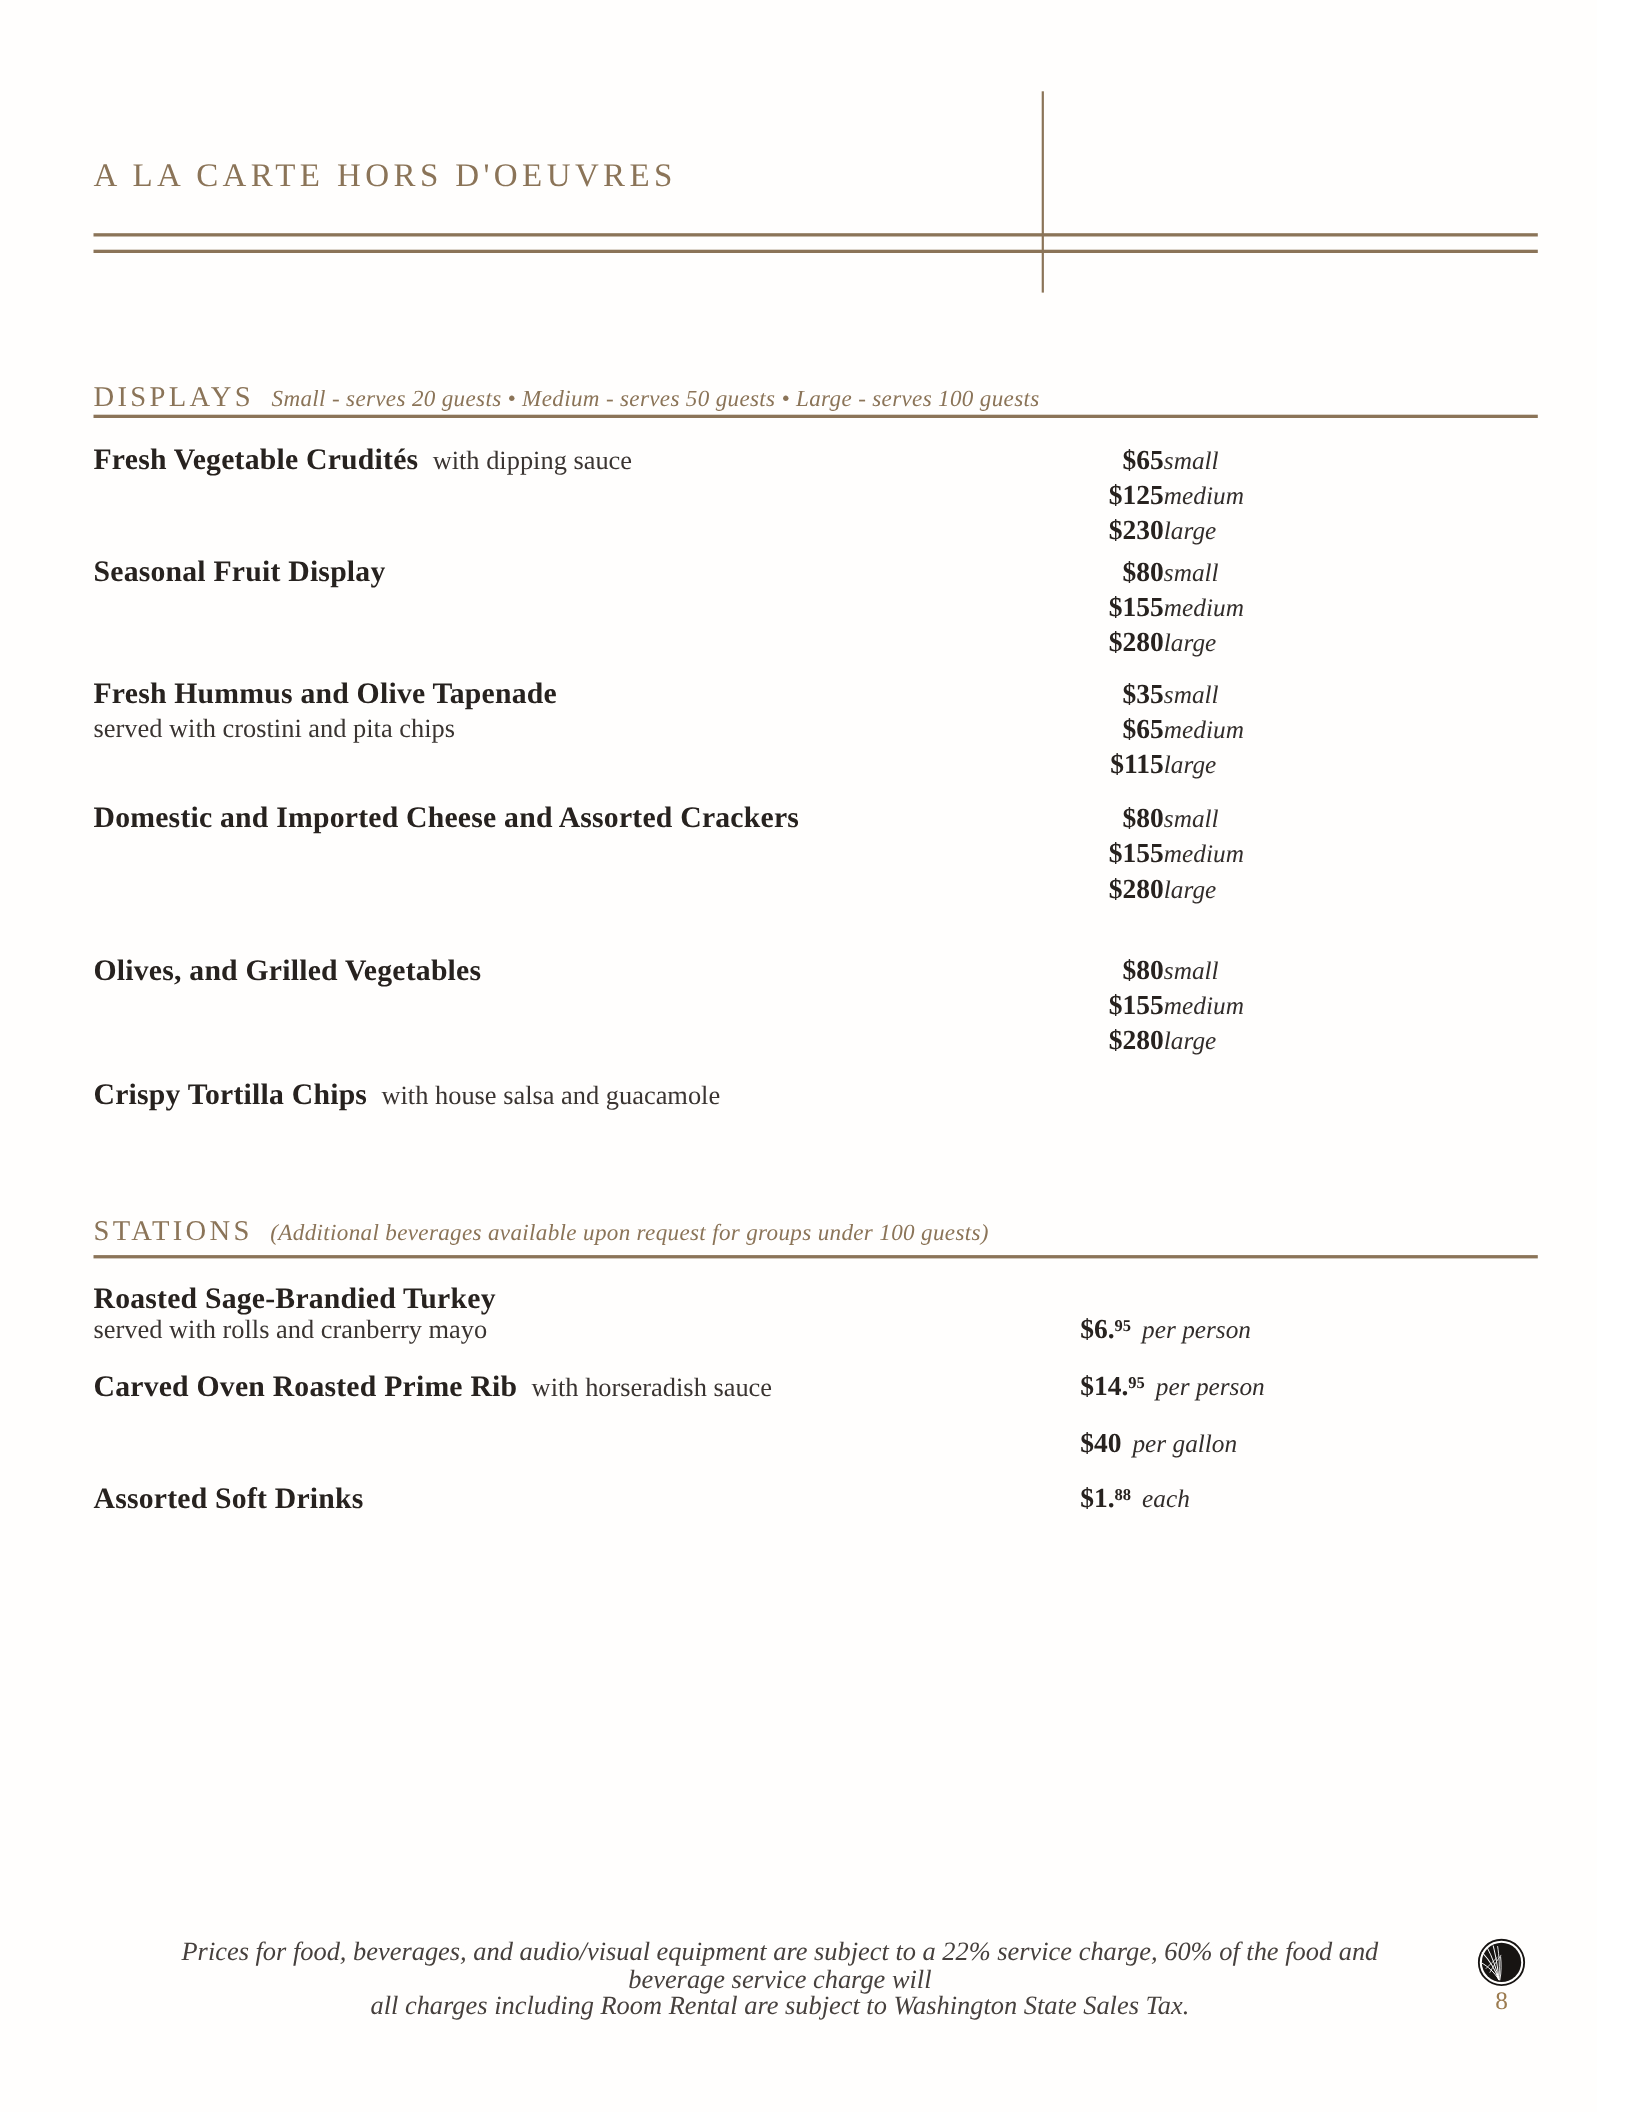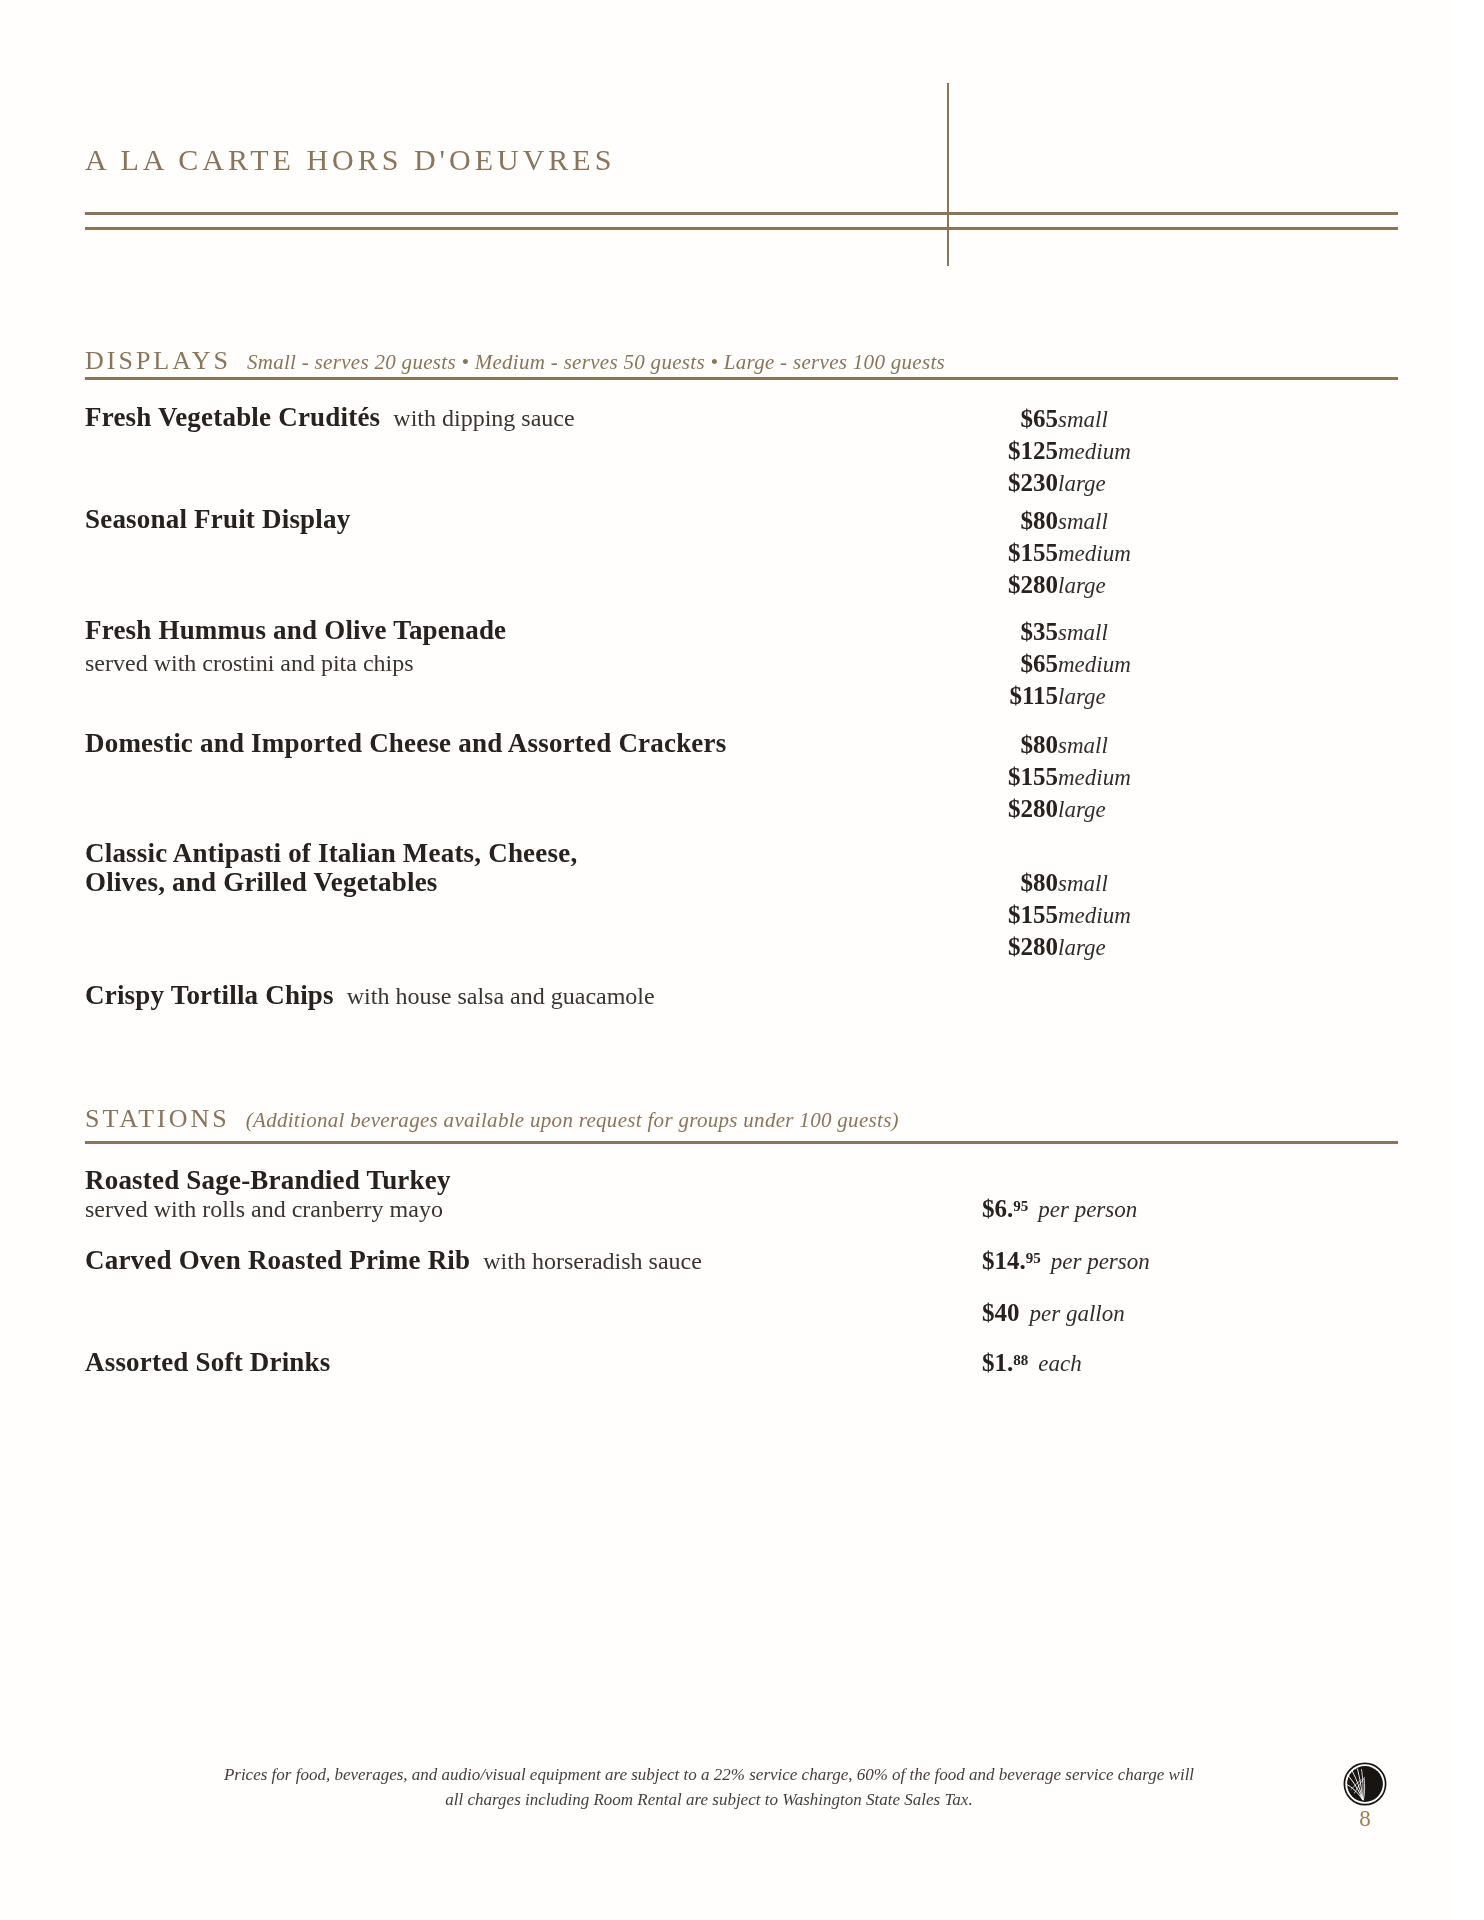--- a/index.html
+++ b/index.html
@@ -51,21 +51,21 @@
   
   .st-price{left:982px;white-space:nowrap;line-height:30px;}
   .amt2{font-weight:bold;font-size:25px;color:var(--ink);}
   .price-sup{font-weight:bold;font-size:15px;vertical-align:super;line-height:0;color:var(--ink);}
   .unit{font-style:italic;font-size:23px;margin-left:10px;color:#322d2b;}
 
   
   .footer{
     left:142px;top:1763px;width:1134px;
     text-align:center;font-style:italic;
-    font-size:17px;line-height:24.5px;color:#46403d;
+    font-size:24px;line-height:24.5px;color:#46403d;
   }
   .logo{left:1343px;top:1762px;width:44px;height:44px;}
   .page-num{left:1343px;top:1806px;width:44px;text-align:center;
     font-size:23px;color:var(--gold);}
 </style>
 </head>
 <body>
 
 <div class="page">
 
@@ -110,23 +110,20 @@
 
   <div class="abs name-line" style="top:729px">
     <span class="item-name">Domestic and Imported Cheese and Assorted Crackers</span>
   </div>
   <div class="abs price-block" style="top:729px">
     <div class="price-row"><span class="amt">$80</span><span class="size">small</span></div>
     <div class="price-row"><span class="amt">$155</span><span class="size">medium</span></div>
     <div class="price-row"><span class="amt">$280</span><span class="size">large</span></div>
   </div>
 
-  <div class="abs name-line" style="top:839px">
-    <span class="item-name">Classic Antipasti of Italian Meats, Cheese,</span>
-  </div>
   <div class="abs name-line" style="top:868px">
     <span class="item-name">Olives, and Grilled Vegetables</span>
   </div>
   <div class="abs price-block" style="top:867px">
     <div class="price-row"><span class="amt">$80</span><span class="size">small</span></div>
     <div class="price-row"><span class="amt">$155</span><span class="size">medium</span></div>
     <div class="price-row"><span class="amt">$280</span><span class="size">large</span></div>
   </div>
 
   <div class="abs name-line" style="top:981px">

